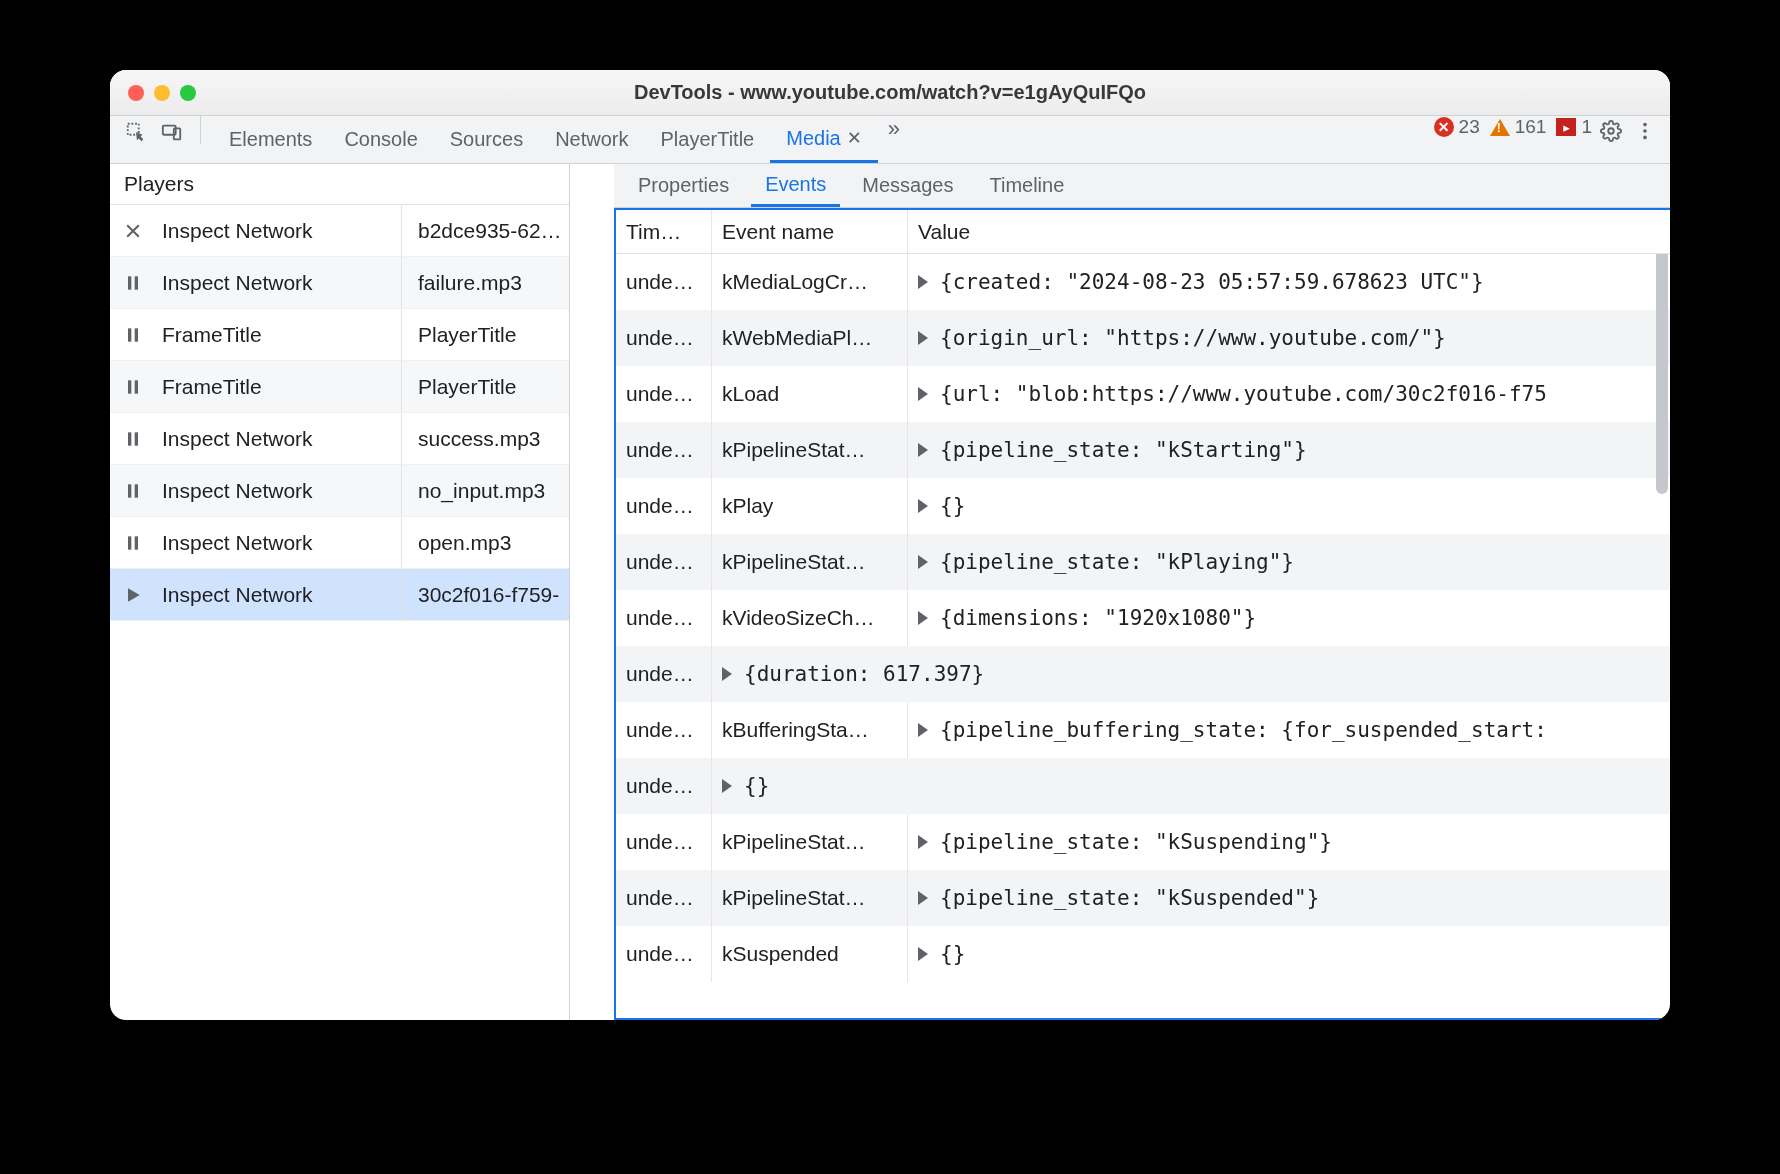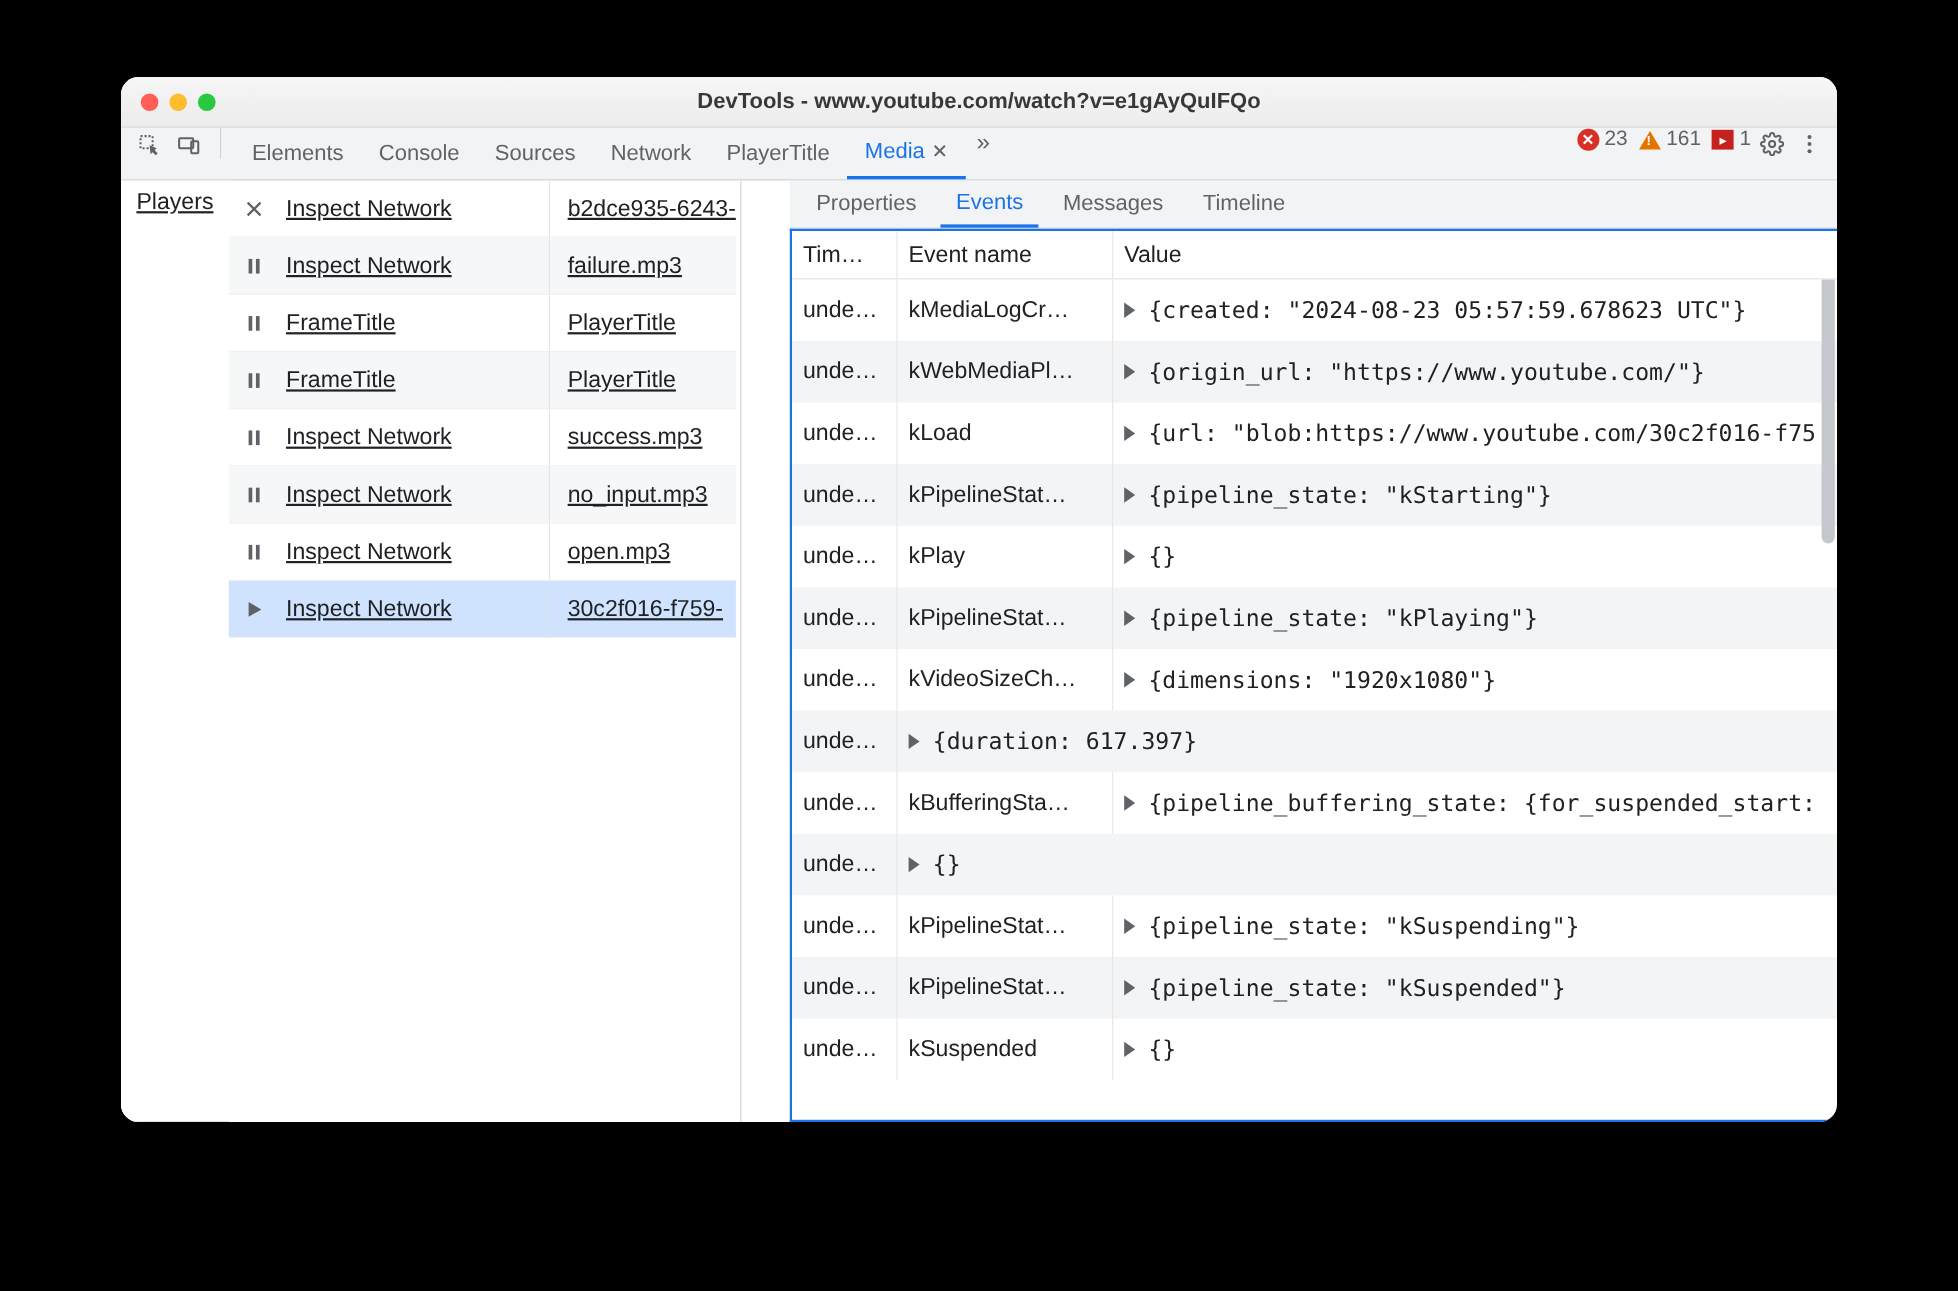--- a/index.html
+++ b/index.html
@@ -75,22 +75,22 @@
   .badge .circ.err { background:#d93025; }
   .badge .tri { width:0;height:0;border-left:10px solid transparent;border-right:10px solid transparent;border-bottom:17px solid #e37400; position:relative;}
   .badge .tri::after{content:"!";position:absolute;left:-3px;top:2px;color:#fff;font-size:12px;font-weight:700;}
   .badge .flag { width:20px;height:18px;background:#c5221f;color:#fff;font-size:13px;display:flex;align-items:center;justify-content:center;}
   .gear, .dots { width:30px;height:30px;display:flex;align-items:center;justify-content:center;cursor:pointer;color:#5f6368; }
 
   .main {
     flex:1; display:flex; overflow:hidden;
   }
   .left {
-    width: 564px; border-right: 1px solid #cfd2d5; display:flex; 
-    font-size: 21px; color:#202124;text-decoration:underline;
+    width: 460px; border-right: 1px solid #cfd2d5; display:flex; flex-direction:column;
+    font-size: 21px; color:#202124;
   }
   .left .header {
     padding: 8px 14px; font-size:21px; color:#202124; border-bottom:1px solid #e3e3e3;
     background:#fff;
   }
   .players { display:flex; flex-direction:column; }
   .player-row {
     display:flex; align-items:center; height:52px; border-bottom:1px solid #f0f0f0;
     cursor:pointer;
   }

